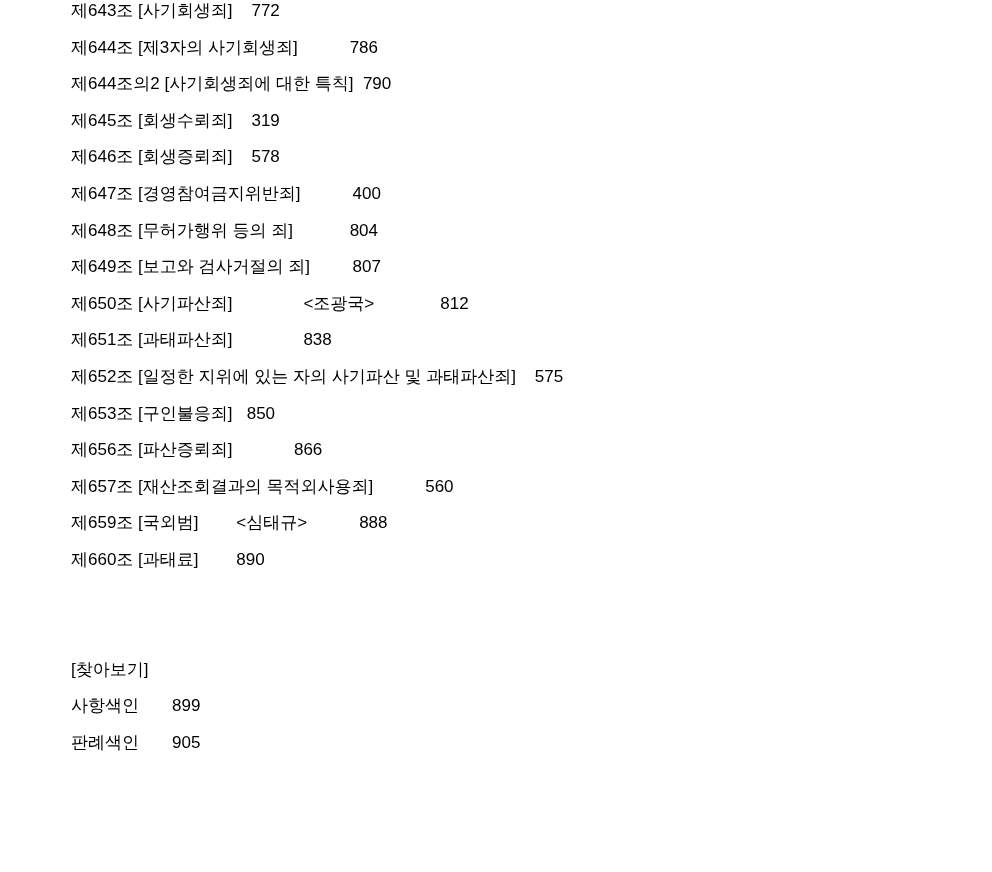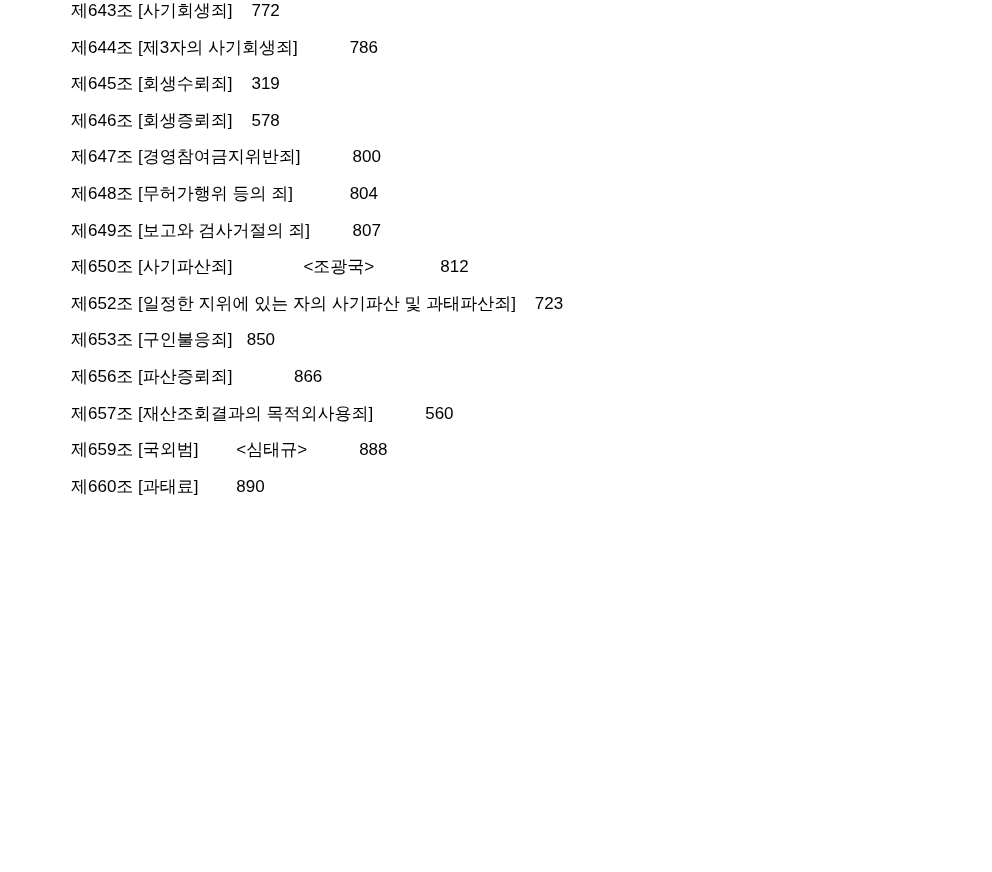--- a/index.html
+++ b/index.html
@@ -29,26 +29,35 @@
     margin-top: 73.2px;
   }
 </style>
 </head>
 <body>
 
 <div class="doc">
   <div id="toc-list">
       <div class="line">제643조 [사기회생죄]    772</div>
       <div class="line">제644조 [제3자의 사기회생죄]           786</div>
+      <div class="line">제644조의2 [사기회생죄에 대한 특칙]  790</div>
       <div class="line">제645조 [회생수뢰죄]    319</div>
       <div class="line">제646조 [회생증뢰죄]    578</div>
-      <div class="line">제647조 [경영참여금지위반죄]           800</div>
+      <div class="line">제647조 [경영참여금지위반죄]           400</div>
       <div class="line">제648조 [무허가행위 등의 죄]            804</div>
       <div class="line">제649조 [보고와 검사거절의 죄]         807</div>
       <div class="line">제650조 [사기파산죄]               &lt;조광국&gt;              812</div>
-      <div class="line">제652조 [일정한 지위에 있는 자의 사기파산 및 과태파산죄]    723</div>
+      <div class="line">제651조 [과태파산죄]               838</div>
+      <div class="line">제652조 [일정한 지위에 있는 자의 사기파산 및 과태파산죄]    575</div>
       <div class="line">제653조 [구인불응죄]   850</div>
       <div class="line">제656조 [파산증뢰죄]             866</div>
       <div class="line">제657조 [재산조회결과의 목적외사용죄]           560</div>
       <div class="line">제659조 [국외범]        &lt;심태규&gt;           888</div>
       <div class="line">제660조 [과태료]        890</div>
     </div>
+  <div class="index-section">
+    <div class="line">[찾아보기]</div>
+    <div id="index-list">
+        <div class="line">사항색인       899</div>
+        <div class="line">판례색인       905</div>
+      </div>
+  </div>
 </div>
 
 </body></html>

